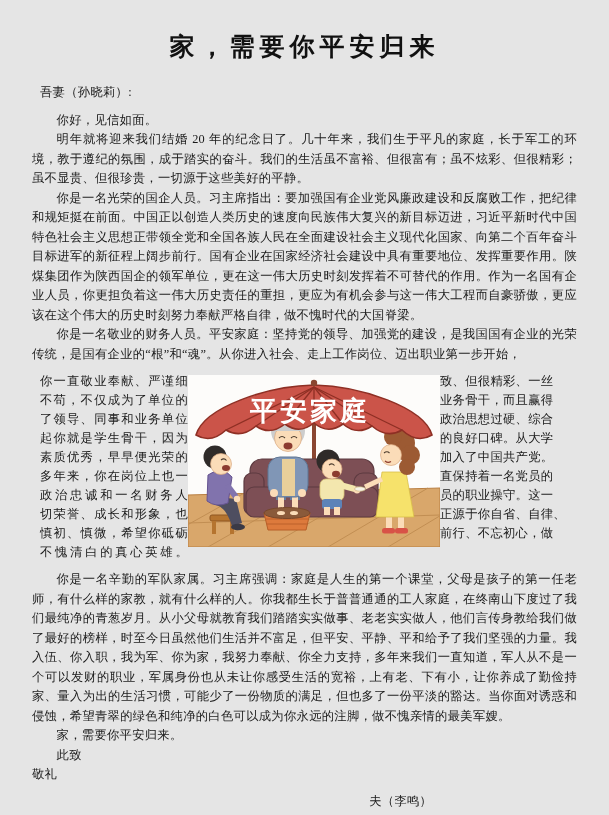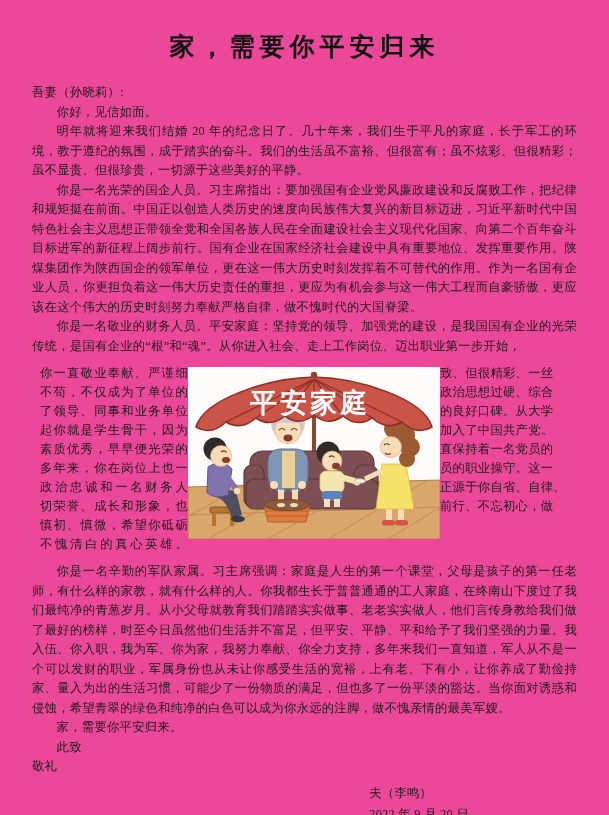--- a/index.html
+++ b/index.html
@@ -1,40 +1,40 @@
 <!DOCTYPE html>
 <html><head>
 <meta charset="utf-8">
 <style>
   html,body{margin:0;padding:0;background:#ffffff;}
   .page{
     position:relative;
     width:609px;height:815px;
     margin:0 auto;
-    background:#ec4899;
+    background:#e5e5e5;
     font-family:"Liberation Serif","DejaVu Serif",serif;
     color:#1a1a1a;
     overflow:hidden;
   }
   .title{
     margin:30px 0 20px 0;
     text-align:center;
     font-size:25px;
     font-weight:700;
     letter-spacing:5px;
     color:#111;
   }
   .body{
     padding:0 32px;
     font-size:12.3px;
     line-height:19.5px;
     text-align:justify;
     letter-spacing:0.3px;
   }
-  .salutation{ text-indent:0; margin:0; }
+  .salutation{ text-indent:0; margin:8px; }
   .para{ text-indent:2em; margin:0; }
   .noindent{ text-indent:0; margin:0; }
   .wrap{
     display:flex;
     align-items:flex-start;
     margin:8px;
   }
   .wrap-left{ width:148px; flex:none; }
   .wrap-right{ width:133px; flex:none; margin-left:auto; }
   .wrap-left .wline{
@@ -189,20 +189,21 @@
             <path d="M126,12 L184,51"></path>
             <path d="M126,12 L214,55"></path>
           </g>
           <circle cx="126" cy="8" r="3.2" fill="#8a4631"></circle>
           <text x="122" y="45" text-anchor="middle" font-size="27" font-weight="bold" letter-spacing="3" fill="#ffffff">平安家庭</text>
         </svg>
       </div>
 
       <div class="wrap-right">
         <div class="wline">致、但很精彩、一丝</div>
+        <div class="wline">业务骨干，而且赢得</div>
         <div class="wline">政治思想过硬、综合</div>
         <div class="wline">的良好口碑。从大学</div>
         <div class="wline">加入了中国共产党。</div>
         <div class="wline">直保持着一名党员的</div>
         <div class="wline">员的职业操守。这一</div>
         <div class="wline">正源于你自省、自律、</div>
         <div class="wline">前行、不忘初心，做</div>
       </div>
     </div>
 

